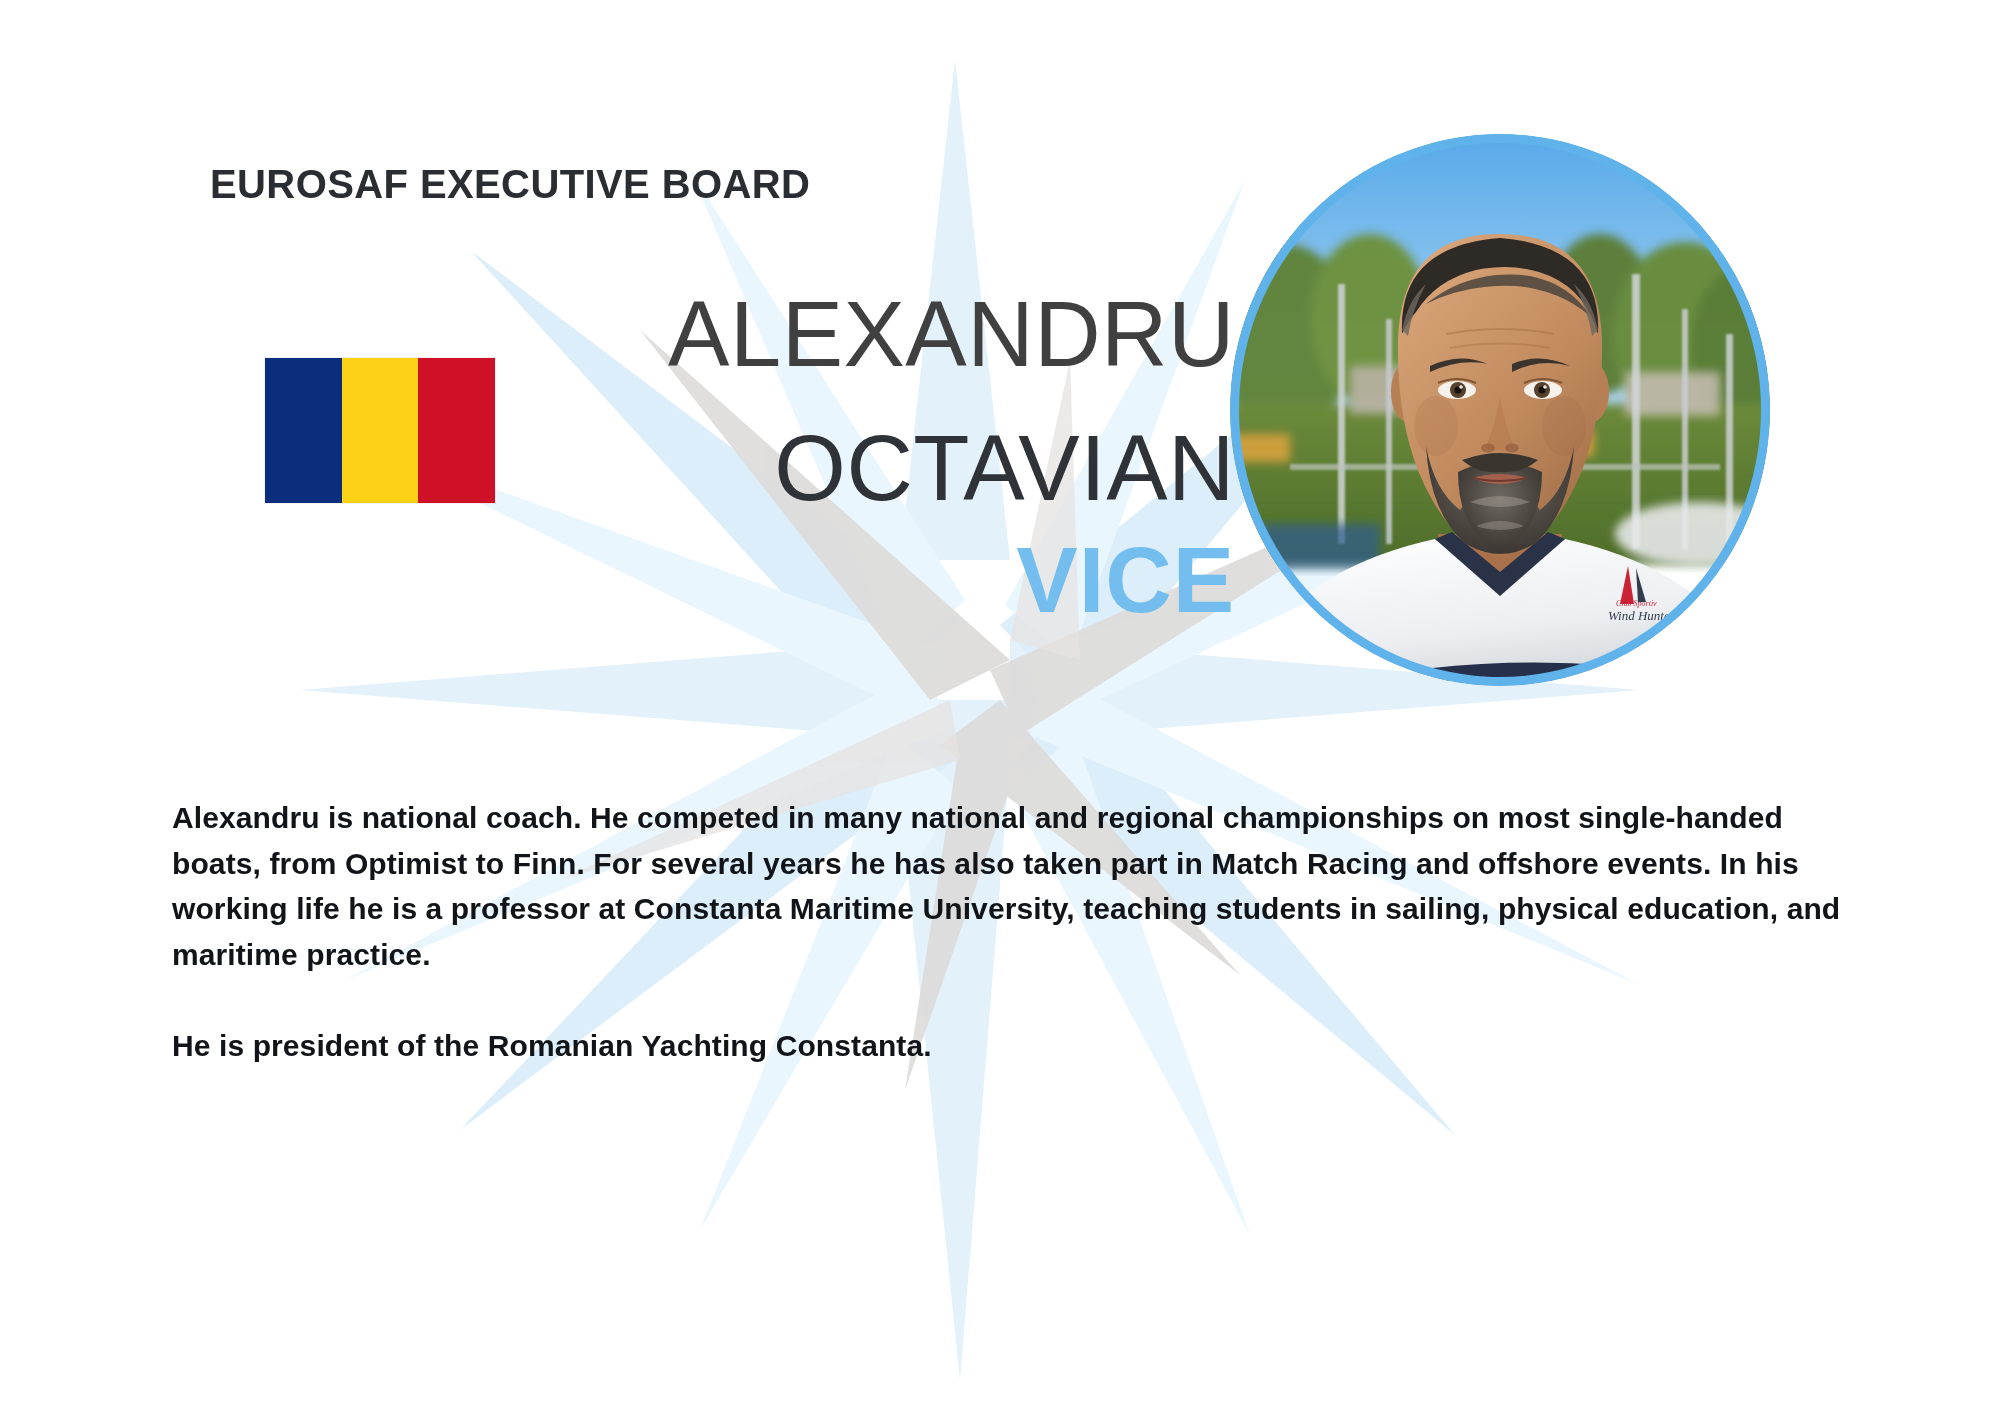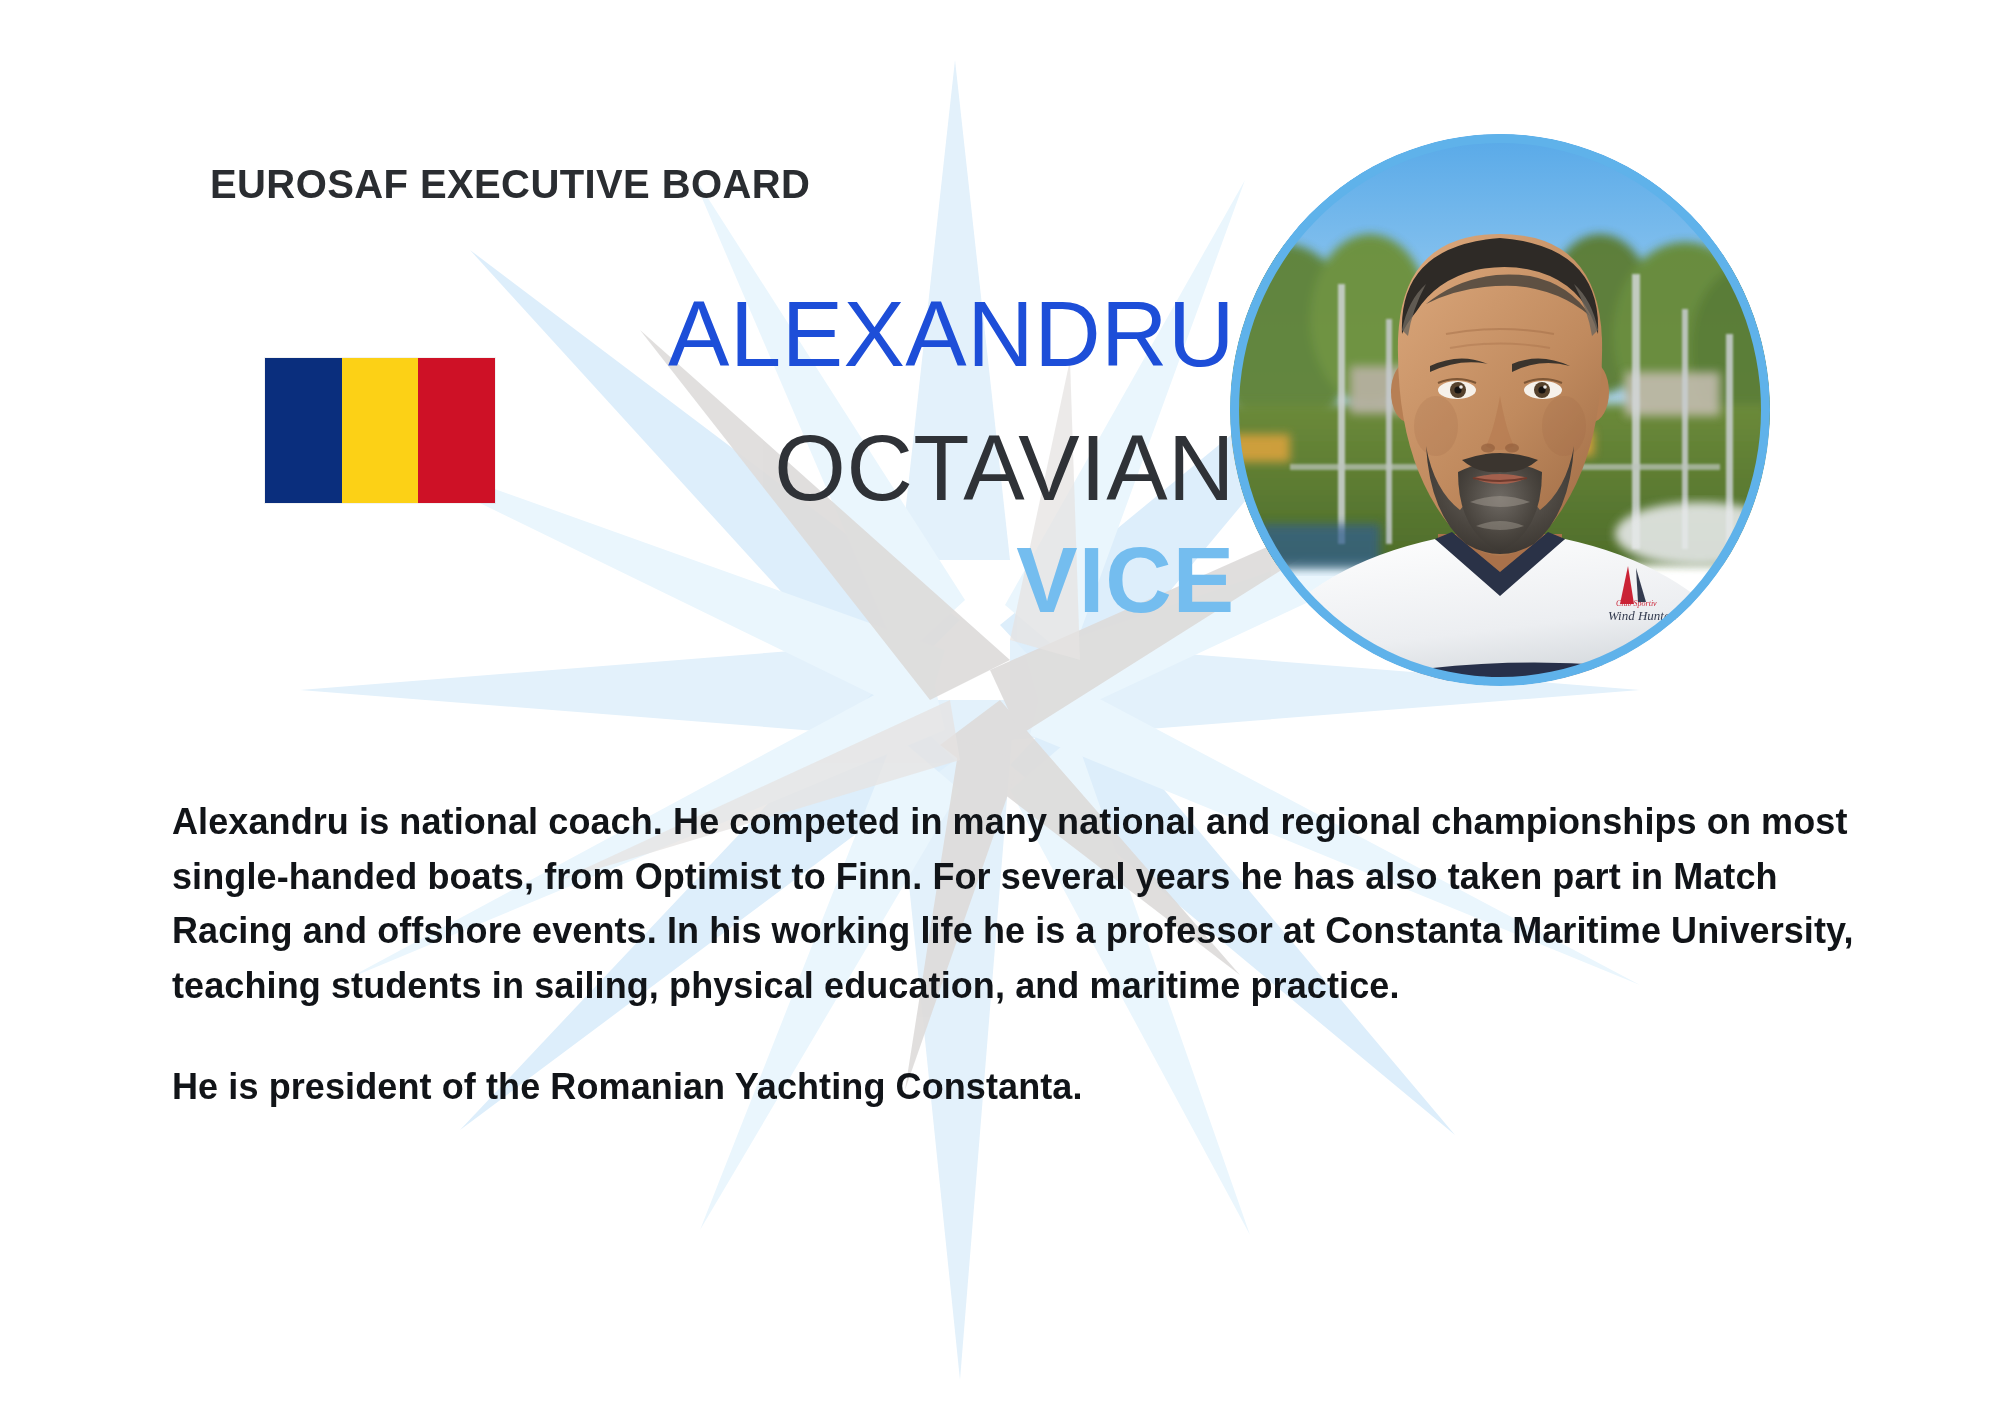--- a/index.html
+++ b/index.html
@@ -102,21 +102,21 @@
   #portrait-photo svg { display:block; width:100%; height:100%; }
 
   
   #bio {
     position:absolute;
     left:172px; top:795px;
     width:1700px;
     z-index:5;
   }
   .bio-para {
-    font-size:36px;
+    font-size:30px;
     font-weight:700;
     color:#111418;
     line-height:1.52;
     letter-spacing:0.1px;
   }
   .bio-para + .bio-para { margin-top:46px; }
 </style>
 </head>
 <body>
 
@@ -164,21 +164,21 @@
     <div class="header-line" style="color: rgb(42, 45, 49); margin-left: 48px;">EUROSAF EXECUTIVE BOARD</div>
   </div>
 
   <div id="flag">
     <div class="stripe" style="background: rgb(10, 46, 125);"></div>
     <div class="stripe" style="background: rgb(252, 209, 22);"></div>
     <div class="stripe" style="background: rgb(206, 17, 38);"></div>
   </div>
 
   <div id="name-block">
-    <div class="name-line" style="color: #1d4ed8;">ALEXANDRU</div>
+    <div class="name-line" style="color: #404040;">ALEXANDRU</div>
     <div class="name-line" style="color: rgb(47, 50, 55); margin-top: 22px;">OCTAVIAN</div>
     <div class="name-line surname" style="color: rgb(116, 189, 239);">VICE</div>
   </div>
 
   <div id="portrait">
     <div id="portrait-photo">
       <svg viewBox="0 0 540 552" xmlns="http://www.w3.org/2000/svg" preserveAspectRatio="xMidYMid slice" aria-label="portrait">
         <defs>
           <linearGradient id="skyGrad" x1="0" y1="0" x2="0" y2="1">
             <stop offset="0%" stop-color="#58a9e8"></stop>

